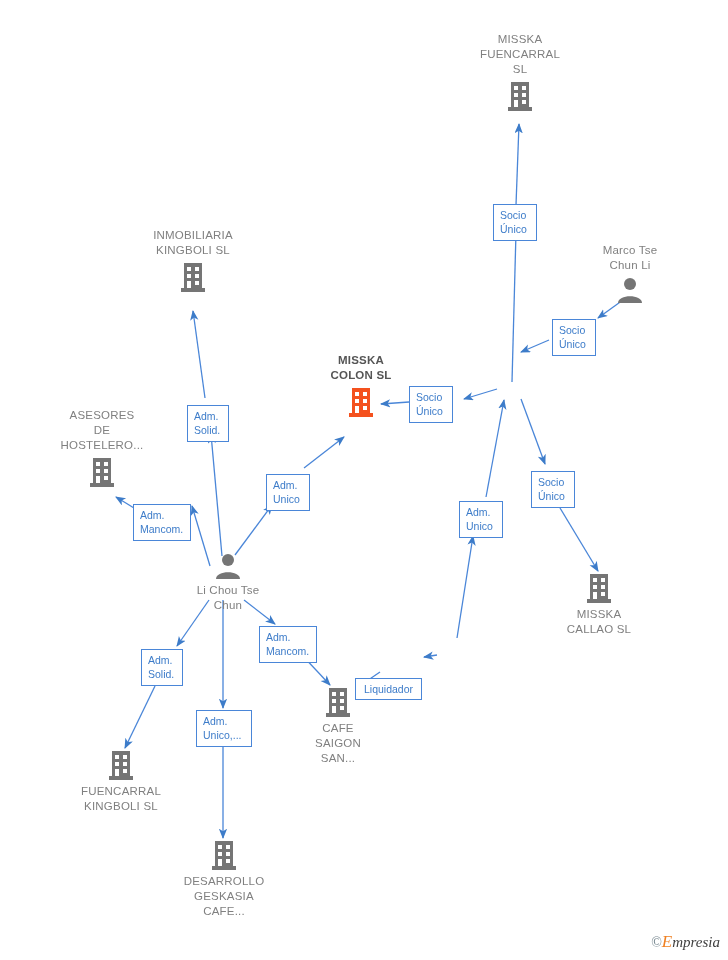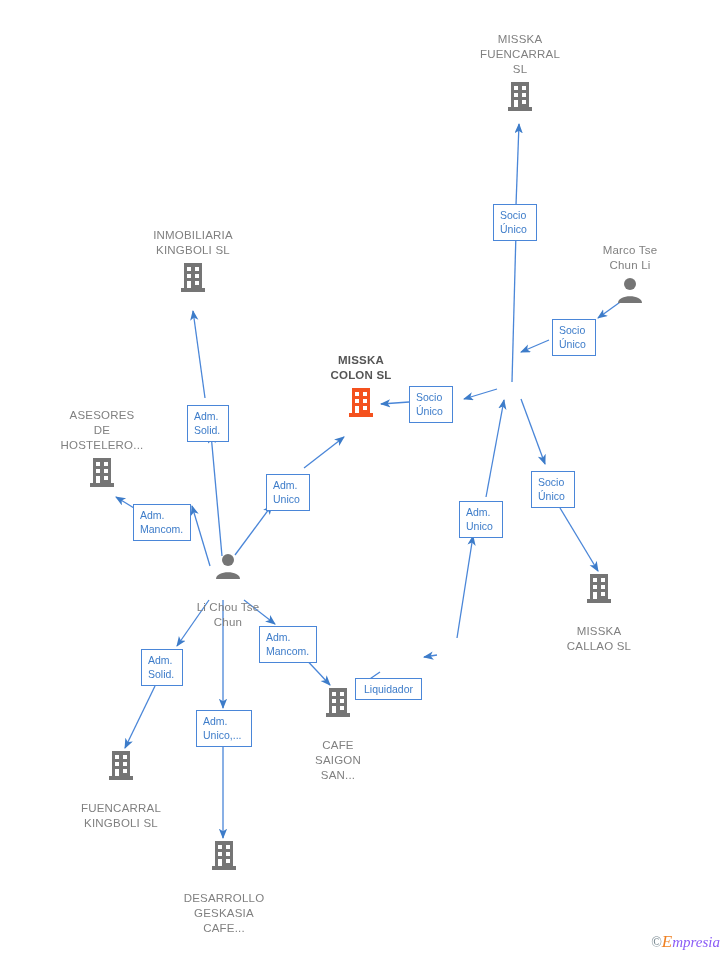--- a/index.html
+++ b/index.html
@@ -39,21 +39,21 @@
   }
   .node.highlight .label {
     color: #555555;
     font-weight: bold;
   }
   .node .glyph {
     line-height: 0;
   }
   .node .glyph svg { display: block; margin: 0 auto; }
   .node.label-above .label { margin-bottom: 3px; }
-  .node.label-below .label { margin-top: 20px; }
+  .node.label-below .label { margin-top: 3px; }
 
   .relbox {
     position: absolute;
     border: 1px solid #4a86d8;
     border-radius: 0;
     background: #ffffff;
     color: #3d7cc9;
     font-size: 10.5px;
     line-height: 14px;
     padding: 3px 6px 4px 6px;
@@ -66,21 +66,21 @@
     position: absolute;
     right: 8px;
     bottom: 8px;
     font-size: 14px;
     color: #7a8a92;
     font-family: "Liberation Serif", serif;
     white-space: nowrap;
   }
   .watermark .cmark { color: #7a8a92; font-size: 14px; }
   .watermark .ebrand { color: #ef8022; font-size: 17px; font-style: italic; }
-  .watermark .brandrest { color: #8b5cf6; font-size: 15px; font-style: italic; }
+  .watermark .brandrest { color: #404040; font-size: 15px; font-style: italic; }
 </style>
 </head>
 <body>
 
 <div id="canvas">
 
   <svg id="edges" viewBox="0 0 728 960">
     <defs>
       <marker id="arrow" markerWidth="9" markerHeight="9" refX="7.2" refY="3.2" orient="auto" markerUnits="strokeWidth">
         <path d="M0,0 L8,3.2 L0,6.4 L2.1,3.2 z" fill="#3d7cc9"></path>

